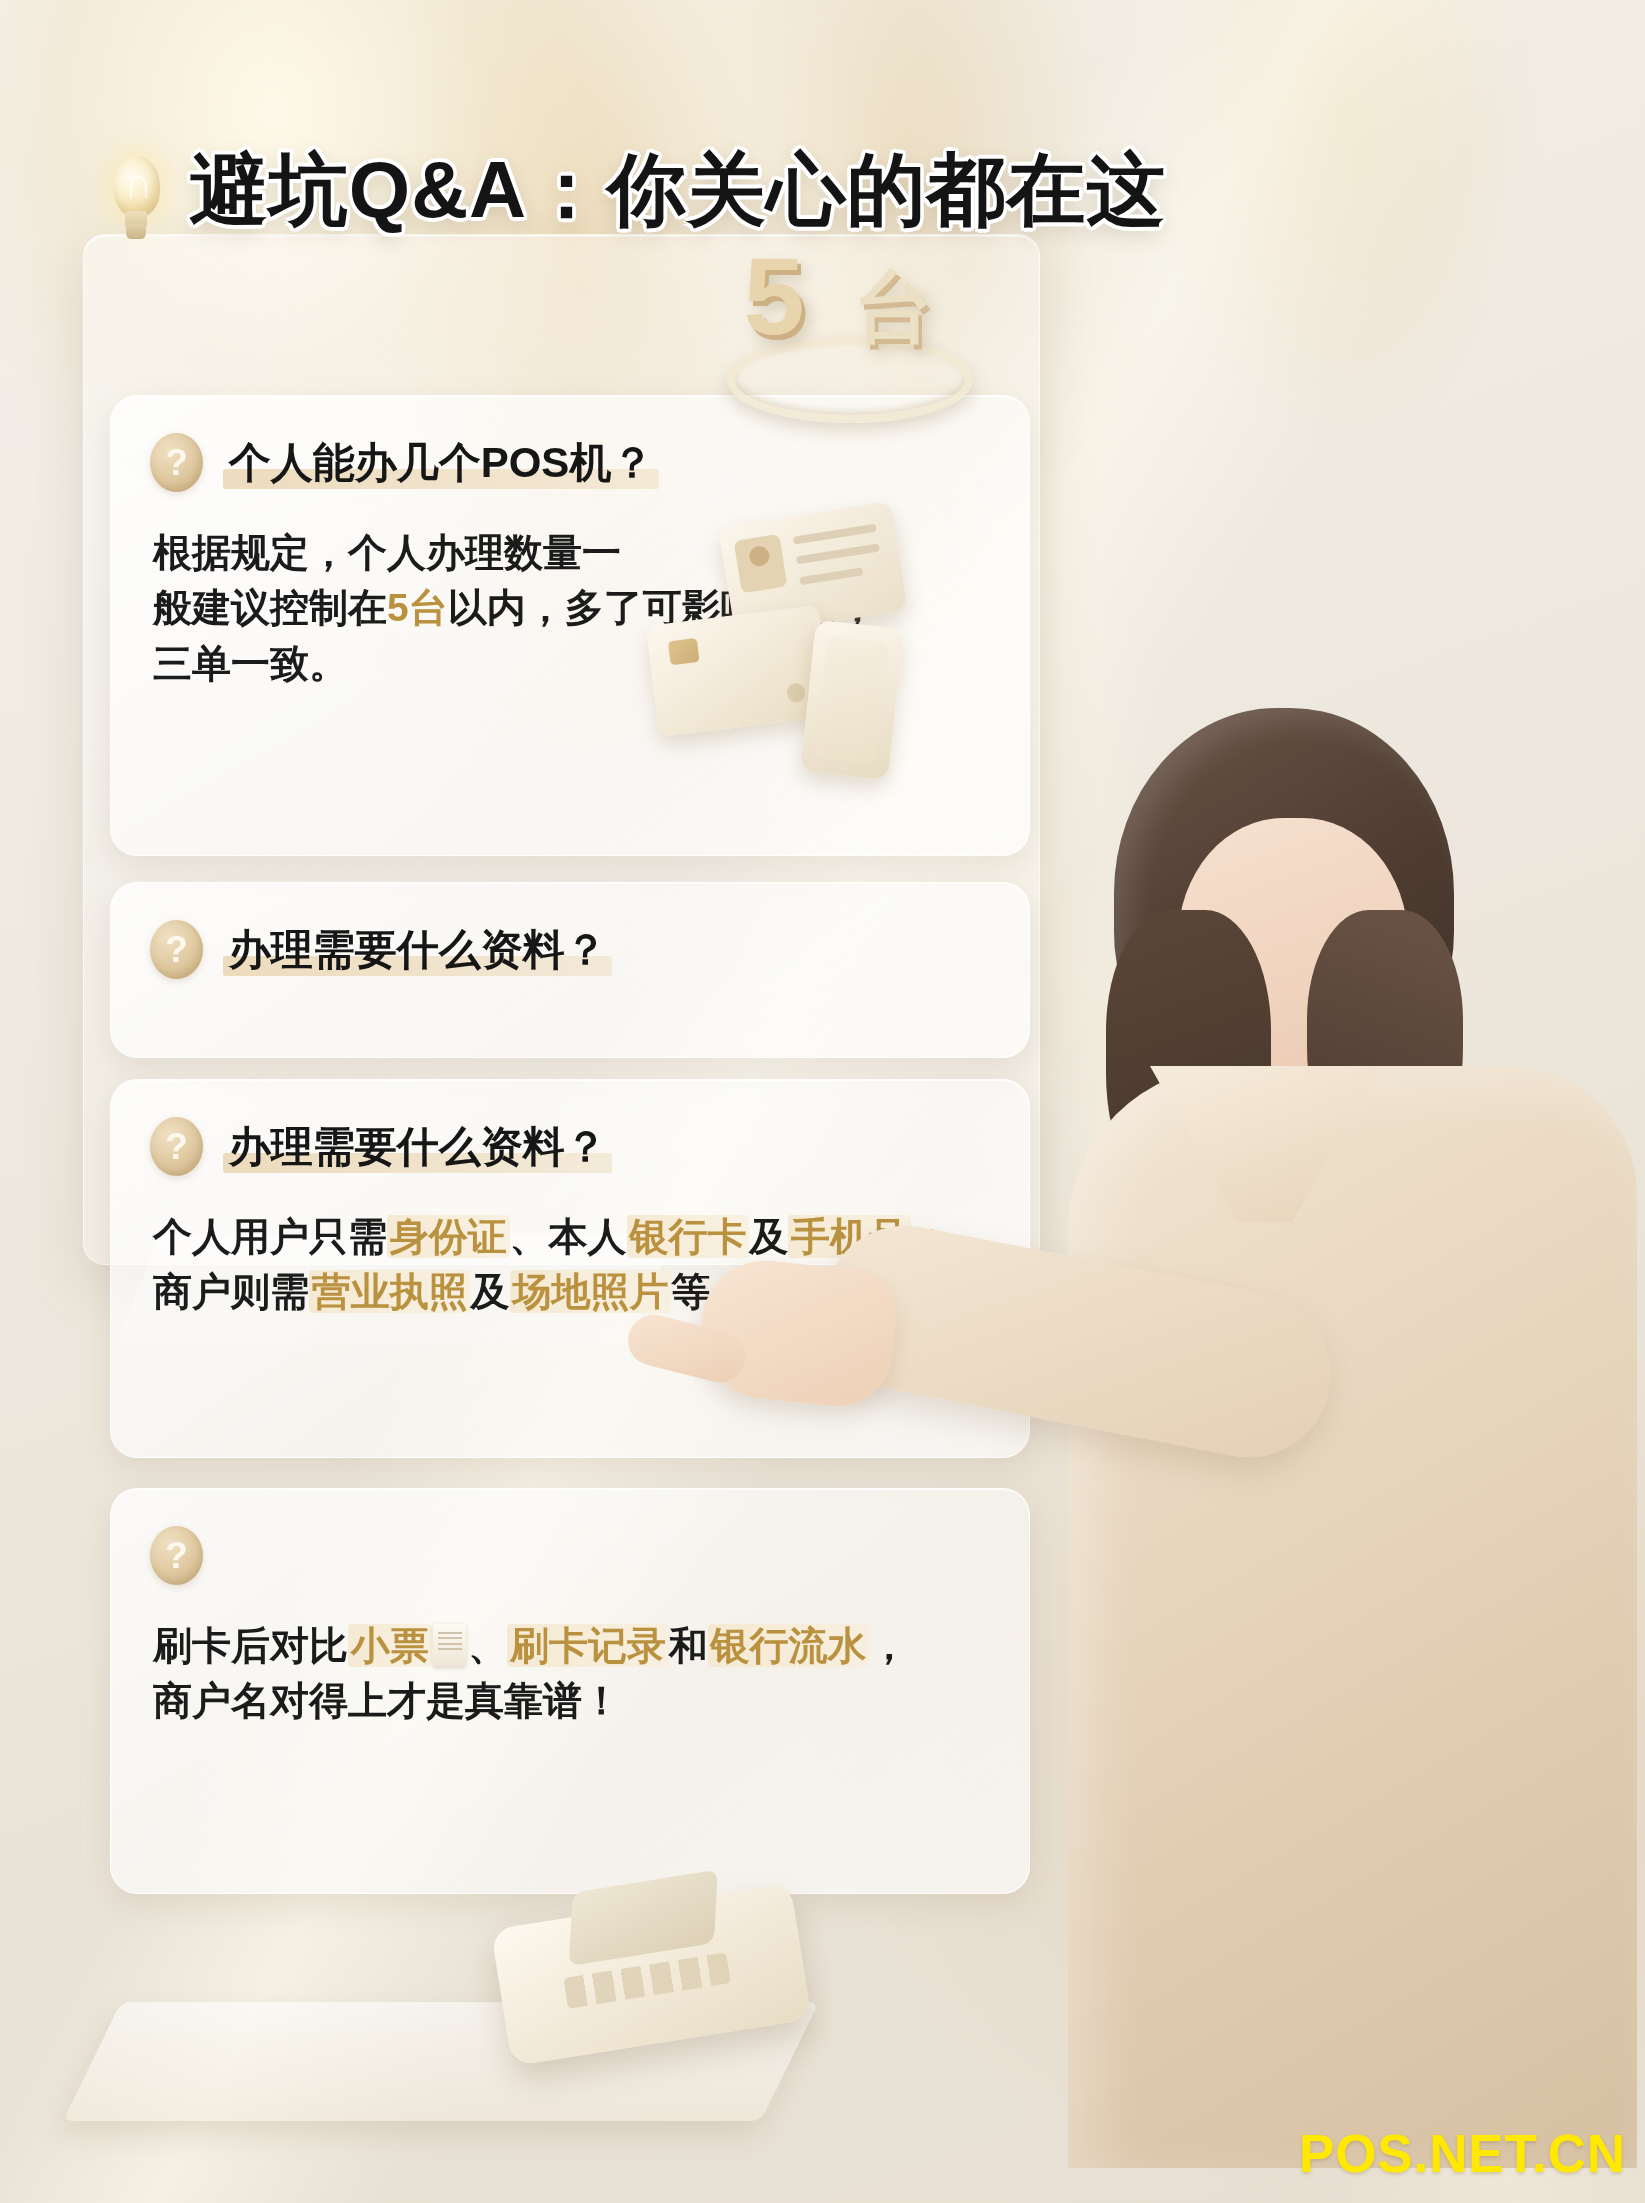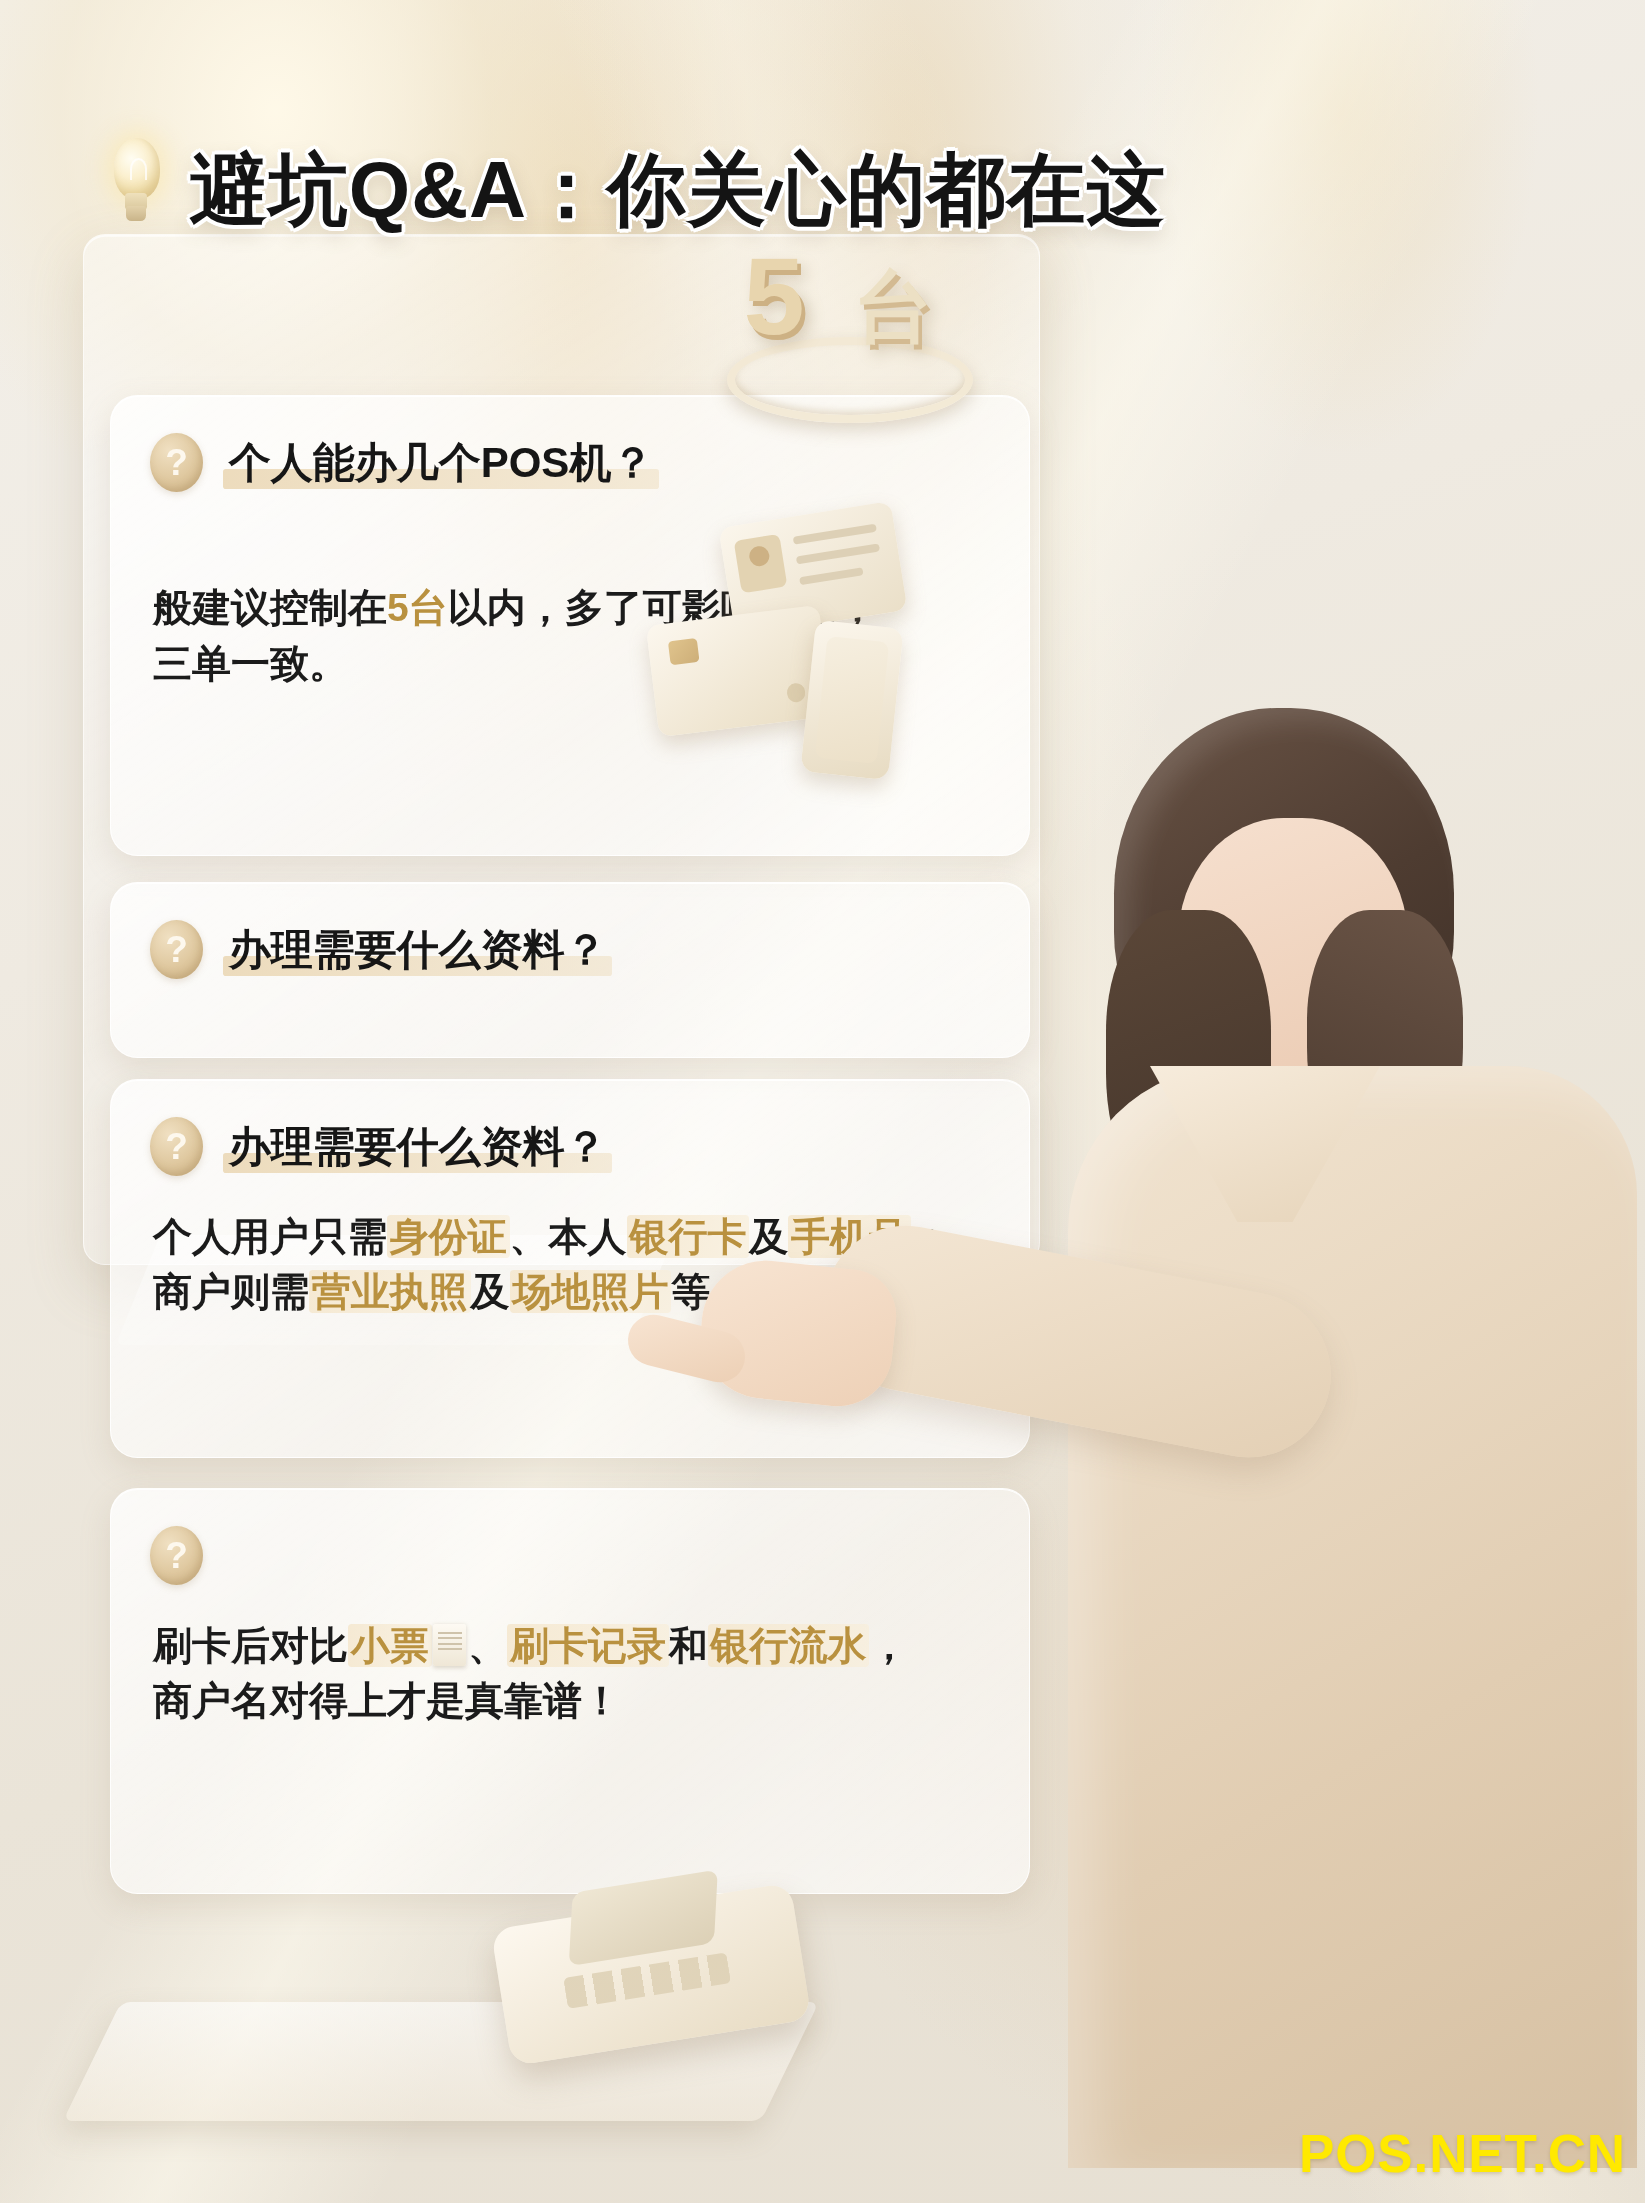--- a/index.html
+++ b/index.html
@@ -19,21 +19,21 @@
       radial-gradient(ellipse 826px 643px at 1377px 1745px, rgba(222,198,165,.45) 0%, rgba(236,228,216,0) 70%),
       linear-gradient(160deg,#f3f0ea 0%,#efeae1 35%,#eae4d8 65%,#e6dfd2 100%);
   }
   #bg:after{content:"";position:absolute;inset:0;
     background:
       linear-gradient(118deg, rgba(255,255,255,0) 40%, rgba(255,252,240,.55) 47%, rgba(255,255,255,0) 55%),
       linear-gradient(70deg, rgba(255,255,255,0) 55%, rgba(250,243,226,.4) 62%, rgba(255,255,255,0) 70%);
   }
 
   
-  #title-row{position:absolute;left:108px;top:138px;display:flex;align-items:flex-start;gap:24px;z-index:40;}
+  #title-row{position:absolute;left:108px;top:138px;display:flex;align-items:flex-end;gap:24px;z-index:40;}
   .bulb{width:57px;height:88px;position:relative;}
   .bulb .glass{position:absolute;left:5.5px;top:0;width:46px;height:61px;border-radius:50% 50% 44% 44%;
      background:radial-gradient(circle at 38% 34%, #fffdf2 0%, #fbf0cf 38%, #efdca6 70%, #e3cb93 100%);
      box-shadow:0 0 24px 7.3px rgba(250,232,180,.75), inset -3.7px -5.5px 9.2px rgba(196,166,110,.35);}
   .bulb .neck{position:absolute;left:17.4px;top:55px;width:22px;height:16.5px;border-radius:3.7px;
      background:linear-gradient(180deg,#efe1bc,#d9c79c);}
   .bulb .base{position:absolute;left:18.4px;top:68px;width:20px;height:14.7px;border-radius:2.8px 2.8px 5.5px 5.5px;
      background:linear-gradient(180deg,#e3d2ab,#c9b489);}
   .bulb .fil{position:absolute;left:22px;top:20px;width:13px;height:20px;border:2.8px solid rgba(255,255,255,.75);
      border-radius:50% 50% 0 0;border-bottom:none;}
@@ -191,21 +191,21 @@
 </div>
 
 <div class="card" id="card-1">
   <div class="q-row">
     <div class="q-badge">
       <span>?</span>
     </div>
     <div class="q-text">个人能办几个POS机？</div>
   </div>
   <div class="a-text" style="top:129px;width:826px;">
-    <br>
+    <span>根据规定，个人办理数量一</span><br>
     <span>般建议控制在<b class="hl-gold">5台</b>以内，多了可影响审核，</span><br>
     <span>三单一致。</span>
   </div>
 </div>
 
 <div id="prop-docs">
   <div class="doc-id">
     <div class="ph"></div>
     <div class="ln" style="top:20px;width:84px;"></div>
     <div class="ln" style="top:40px;width:84px;"></div>

